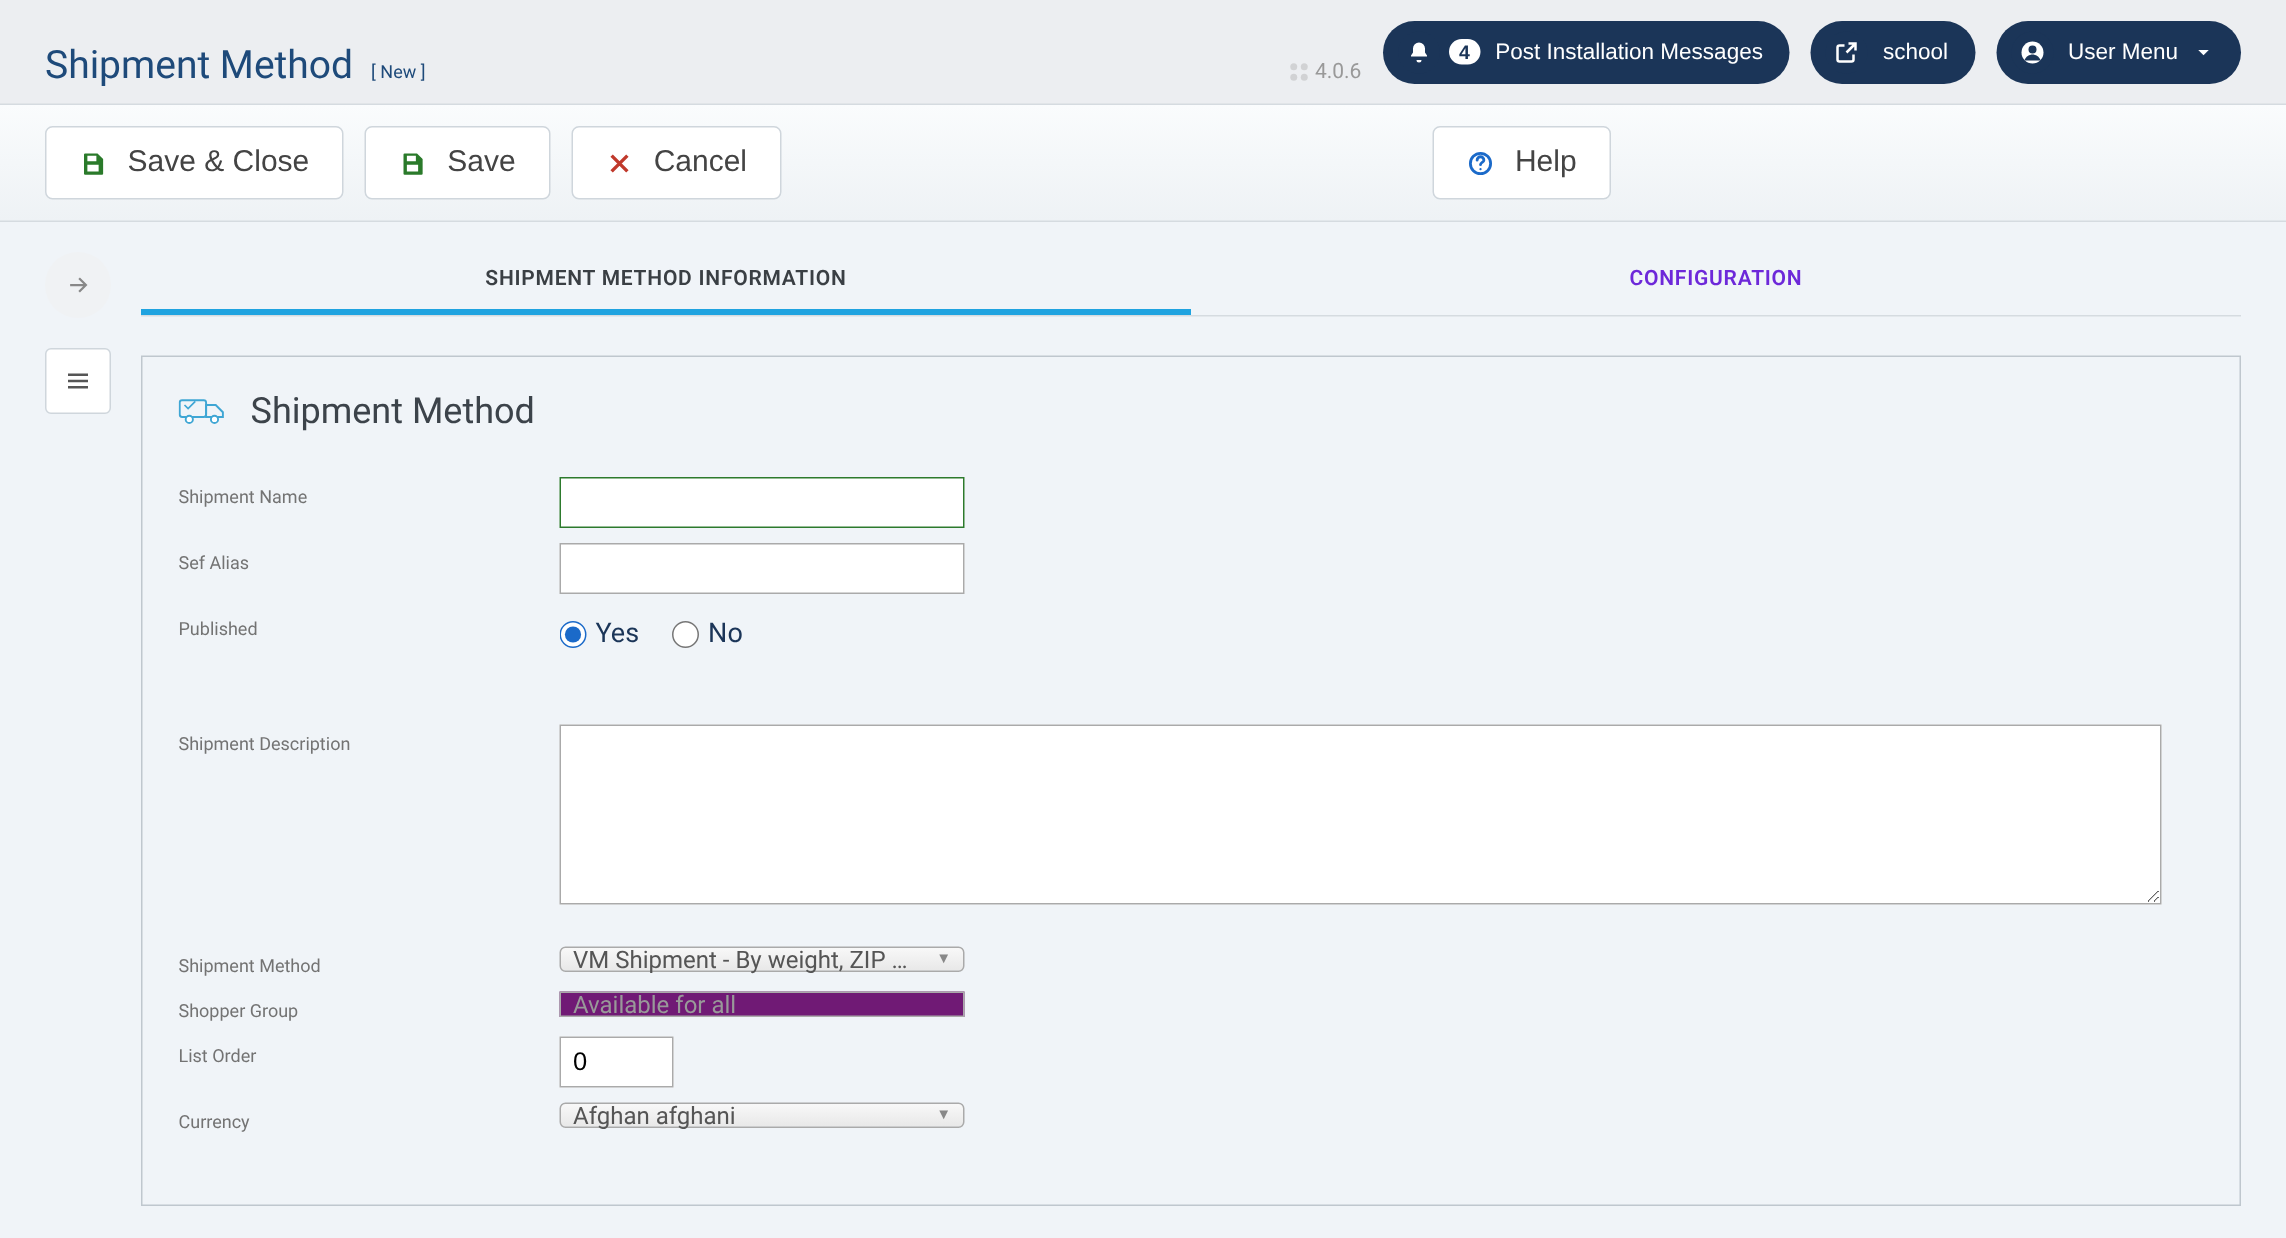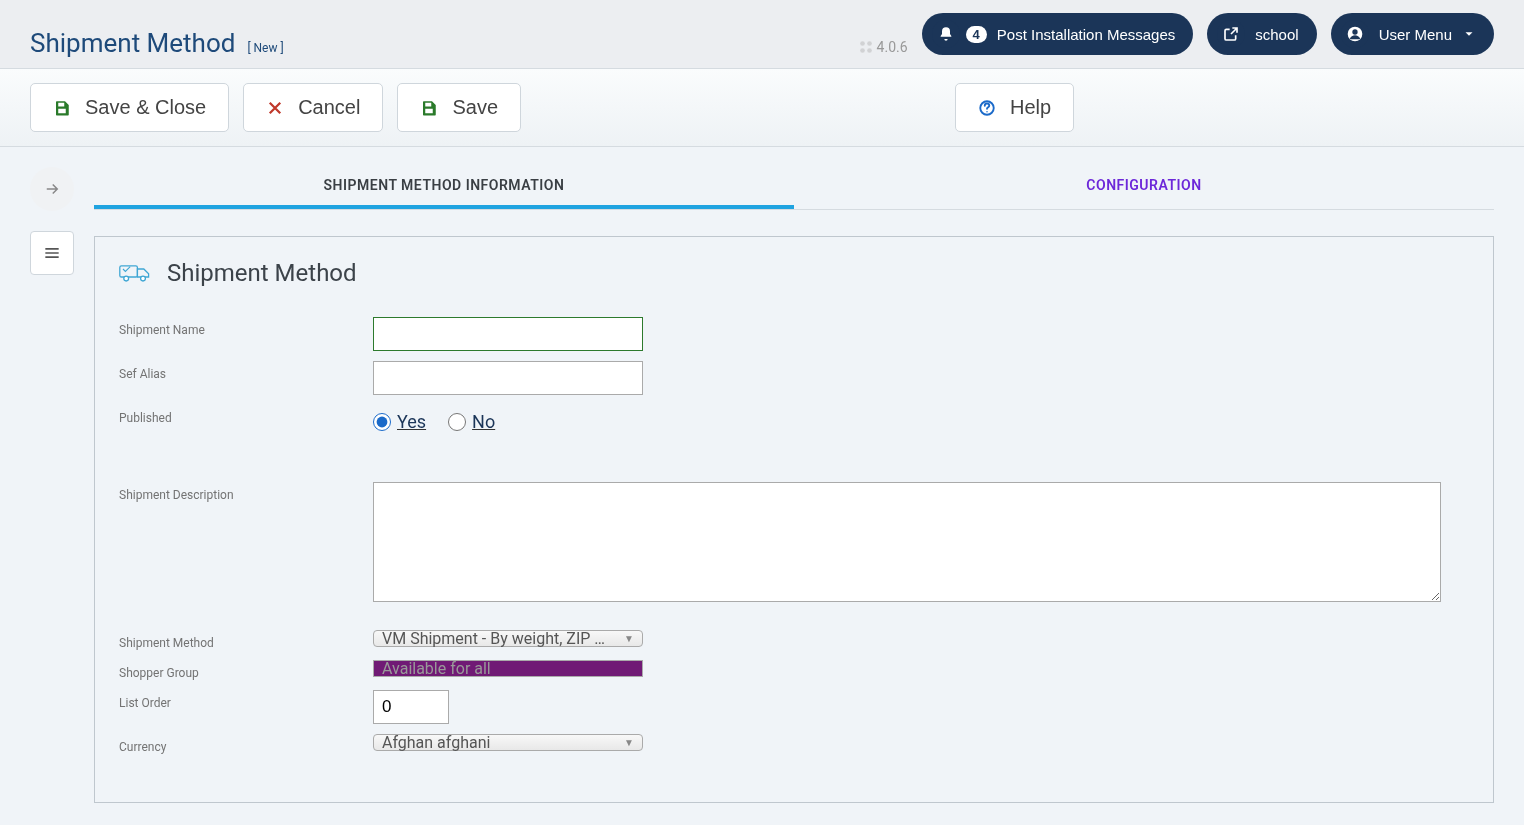--- a/index.html
+++ b/index.html
@@ -35,21 +35,21 @@
 .panel-header { display: flex; align-items: center; gap: 16px; padding: 22px 24px 30px 24px; }
 .panel-title { font-size: 24px; font-weight: 400; color: #3c434a; }
 .truck-icon { width: 32px; height: 24px; }
 
 .form { padding: 0 24px; }
 .form-row { display: flex; align-items: flex-start; margin-bottom: 10px; }
 .form-label { width: 254px; font-size: 12px; color: #737373; padding-top: 6px; }
 .form-control { flex: 0 0 auto; }
 .text-input { width: 270px; height: 34px; border: 1px solid #aaa; padding: 4px 8px; font-size: 15px; background: #fff; }
 .text-input.highlight { border: 1px solid #2d7a2d; }
-.radio-group { display: flex; gap: 22px; align-items: center; padding-top: 6px; text-decoration: underline; }
+.radio-group { display: flex; gap: 22px; align-items: center; padding-top: 6px; }
 .radio-label { display: flex; align-items: center; gap: 6px; font-size: 18px; color: #1b3558; cursor: pointer; }
 .radio-label input { width: 18px; height: 18px; accent-color: #1b6ac9; }
 .textarea { width: 1068px; height: 120px; border: 1px solid #aaa; padding: 6px; font-size: 15px; resize: both; background: #fff; }
 .select-box { width: 270px; height: 17px; border: 1px solid #aaa; border-radius: 4px; padding: 3px 8px; font-size: 16px; background: linear-gradient(#f8f8f8, #e8e8e8); display: flex; align-items: center; justify-content: space-between; cursor: pointer; color: #555; position: relative; }
 .select-box.flat { background: #701a75; border-radius: 0; }
 .select-caret { color: #888; font-size: 10px; }
 .select-placeholder { color: #999; }
 .num-input { width: 76px; height: 34px; border: 1px solid #aaa; padding: 4px 8px; font-size: 17px; background: #fff; }
 
 .gap-block { height: 40px; }
@@ -106,30 +106,30 @@
 </div>
 
 <div class="toolbar">
   <button class="btn">
     <svg class="btn-icon" viewBox="0 0 24 24" fill="#2a7a2a">
         <path d="M5 3h11l5 5v13a1 1 0 01-1 1H5a1 1 0 01-1-1V4a1 1 0 011-1zm2 2v5h8V5H7zm0 8v6h10v-6H7z"></path>
       </svg>
     <span>Save &amp; Close</span>
   </button>
   <button class="btn">
+    <svg class="btn-icon" viewBox="0 0 24 24" fill="#2a7a2a">
+        <path d="M5 3h11l5 5v13a1 1 0 01-1 1H5a1 1 0 01-1-1V4a1 1 0 011-1zm2 2v5h8V5H7zm0 8v6h10v-6H7z"></path>
+      </svg>
+    <span>Save</span>
+  </button>
+  <button class="btn">
     <svg class="btn-icon" viewBox="0 0 24 24" fill="none" stroke="#c0392b" stroke-width="3">
         <path d="M5 5l14 14M19 5L5 19"></path>
       </svg>
     <span>Cancel</span>
-  </button>
-  <button class="btn">
-    <svg class="btn-icon" viewBox="0 0 24 24" fill="#2a7a2a">
-        <path d="M5 3h11l5 5v13a1 1 0 01-1 1H5a1 1 0 01-1-1V4a1 1 0 011-1zm2 2v5h8V5H7zm0 8v6h10v-6H7z"></path>
-      </svg>
-    <span>Save</span>
   </button>
   <div class="toolbar-spacer"></div>
   <button class="btn">
     <svg class="btn-icon" viewBox="0 0 24 24" fill="none" stroke="#1b6ac9" stroke-width="2.5">
         <circle cx="12" cy="12" r="9"></circle>
         <path d="M9 9a3 3 0 116 0c0 2-3 2-3 4" stroke-linecap="round"></path>
         <circle cx="12" cy="17" r="1" fill="#1b6ac9" stroke="none"></circle>
       </svg>
     <span>Help</span>
   </button>

